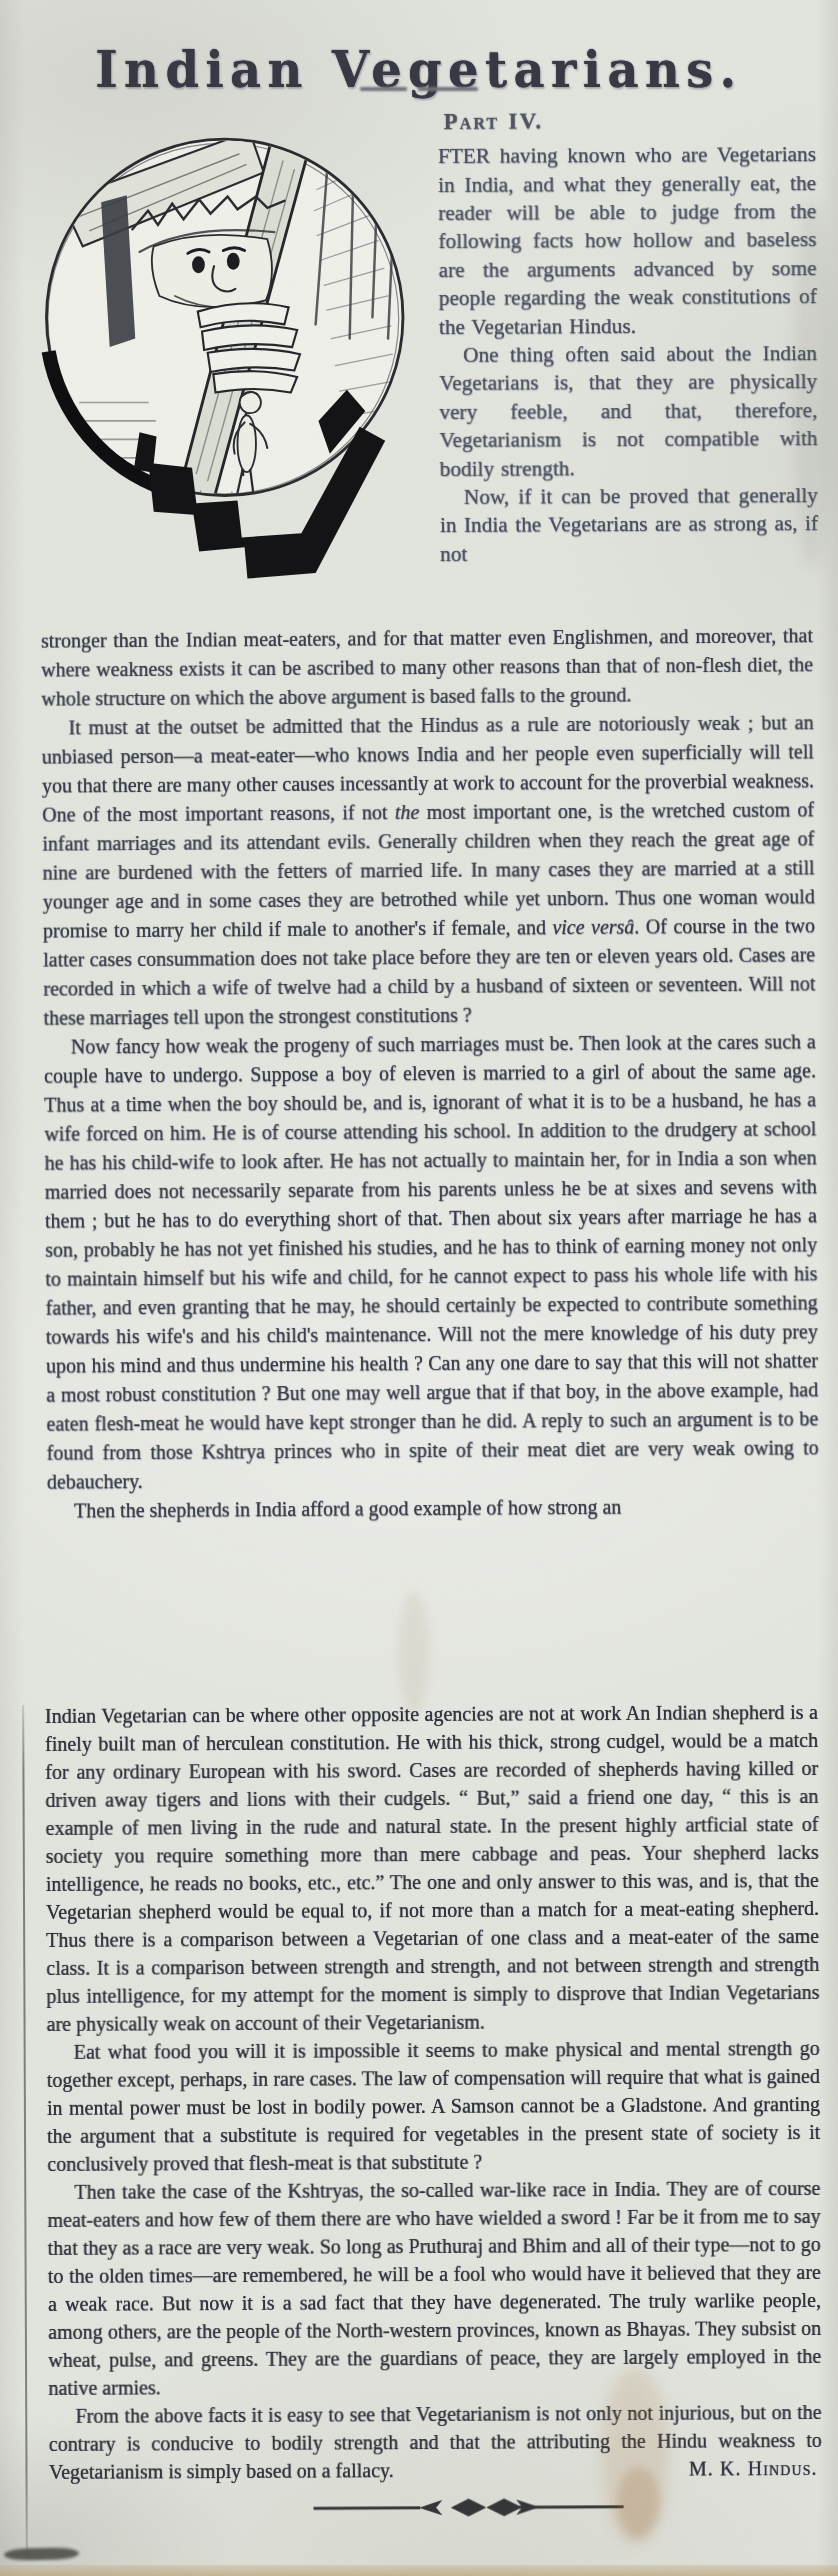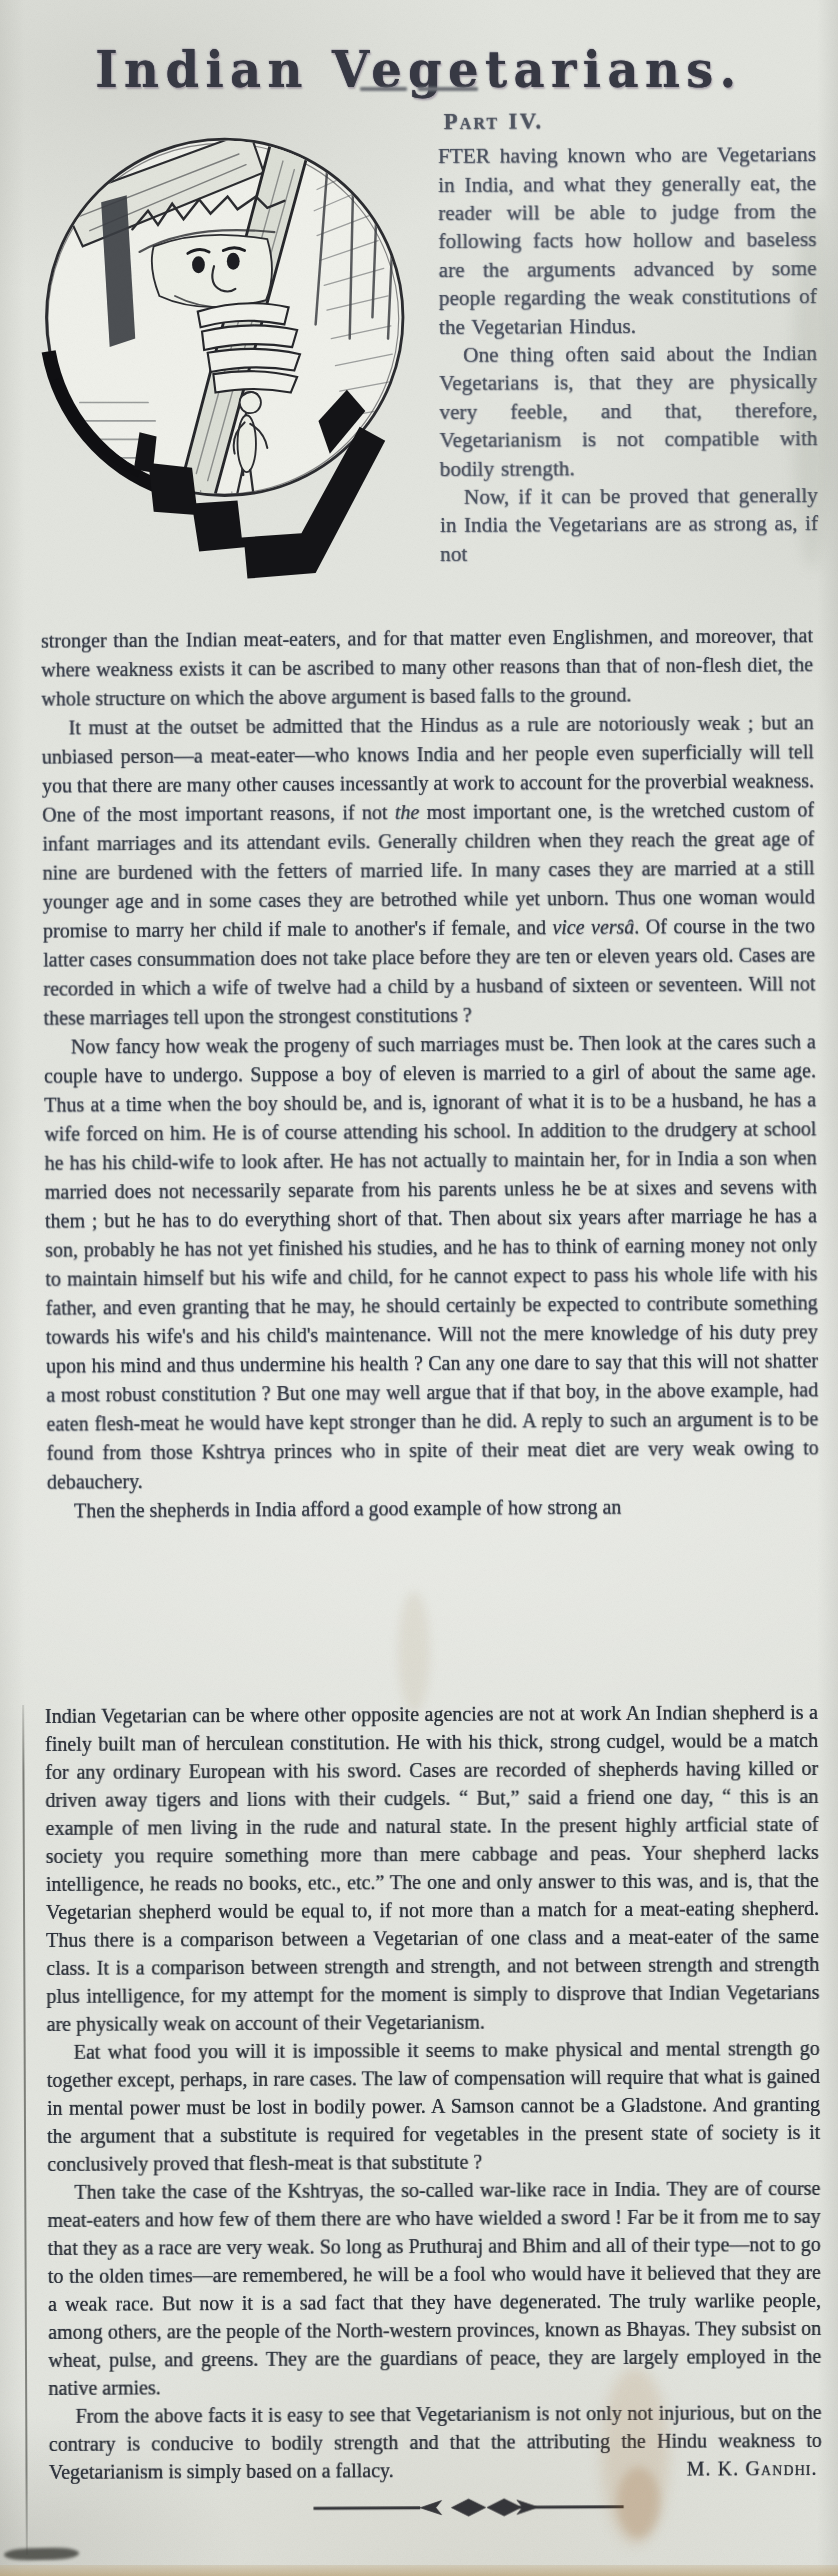--- a/index.html
+++ b/index.html
@@ -162,21 +162,21 @@
   <p class="ind">Now fancy how weak the progeny of such marriages must be. Then look at the cares such a couple have to undergo. Suppose a boy of eleven is married to a girl of about the same age. Thus at a time when the boy should be, and is, ignorant of what it is to be a husband, he has a wife forced on him. He is of course attending his school. In addition to the drudgery at school he has his child-wife to look after. He has not actually to maintain her, for in India a son when married does not necessarily separate from his parents unless he be at sixes and sevens with them ; but he has to do everything short of that. Then about six years after marriage he has a son, probably he has not yet finished his studies, and he has to think of earning money not only to maintain himself but his wife and child, for he cannot expect to pass his whole life with his father, and even granting that he may, he should certainly be expected to contribute something towards his wife's and his child's maintenance. Will not the mere knowledge of his duty prey upon his mind and thus undermine his health ? Can any one dare to say that this will not shatter a most robust constitution ? But one may well argue that if that boy, in the above example, had eaten flesh-meat he would have kept stronger than he did. A reply to such an argument is to be found from those Kshtrya princes who in spite of their meat diet are very weak owing to debauchery.</p>
   <p class="ind">Then the shepherds in India afford a good example of how strong an</p>
 </section>
 
 <div class="col-rule"></div>
 
 <section class="seg seg2">
   <p>Indian Vegetarian can be where other opposite agencies are not at work An Indian shepherd is a finely built man of herculean constitution. He with his thick, strong cudgel, would be a match for any ordinary European with his sword. Cases are recorded of shepherds having killed or driven away tigers and lions with their cudgels. “ But,” said a friend one day, “ this is an example of men living in the rude and natural state. In the present highly artficial state of society you require something more than mere cabbage and peas. Your shepherd lacks intelligence, he reads no books, etc., etc.” The one and only answer to this was, and is, that the Vegetarian shepherd would be equal to, if not more than a match for a meat-eating shepherd. Thus there is a comparison between a Vegetarian of one class and a meat-eater of the same class. It is a comparison between strength and strength, and not between strength and strength plus intelligence, for my attempt for the moment is simply to disprove that Indian Vegetarians are physically weak on account of their Vegetarianism.</p>
   <p class="ind">Eat what food you will it is impossible it seems to make physical and mental strength go together except, perhaps, in rare cases. The law of compensation will require that what is gained in mental power must be lost in bodily power. A Samson cannot be a Gladstone. And granting the argument that a substitute is required for vegetables in the present state of society is it conclusively proved that flesh-meat is that substitute ?</p>
   <p class="ind">Then take the case of the Kshtryas, the so-called war-like race in India. They are of course meat-eaters and how few of them there are who have wielded a sword ! Far be it from me to say that they as a race are very weak. So long as Pruthuraj and Bhim and all of their type—not to go to the olden times—are remembered, he will be a fool who would have it believed that they are a weak race. But now it is a sad fact that they have degenerated. The truly warlike people, among others, are the people of the North-western provinces, known as Bhayas. They subsist on wheat, pulse, and greens. They are the guardians of peace, they are largely employed in the native armies.</p>
-  <p class="ind"><span>From the above facts it is easy to see that Vegetarianism is not only not injurious, but on the contrary is conducive to bodily strength and that the attributing the Hindu weakness to Vegetarianism is simply based on a fallacy.</span><span class="sig">M. K. Gandhi.</span></p>
+  <p class="ind"><span>From the above facts it is easy to see that Vegetarianism is not only not injurious, but on the contrary is conducive to bodily strength and that the attributing the Hindu weakness to Vegetarianism is simply based on a fallacy.</span><span class="sig">M. K. Hindus.</span></p>
 
   <svg class="end-divider" width="313" height="20" viewBox="0 0 440 28" aria-hidden="true">
     <g fill="#35363a" stroke="#35363a">
       <line x1="2" y1="15" x2="152" y2="15" stroke-width="4"></line>
       <polygon points="152,15 182,5 174,15 182,25"></polygon>
       <polygon points="196,15 220,3 244,15 220,27"></polygon>
       <polygon points="246,15 270,3 294,15 270,27"></polygon>
       <polygon points="288,15 258,5 266,15 258,25" opacity="0"></polygon>
       <polygon points="288,15 318,5 310,15 318,25" transform="scale(-1,1) translate(-606,0)"></polygon>
       <line x1="288" y1="15" x2="438" y2="15" stroke-width="4"></line>

